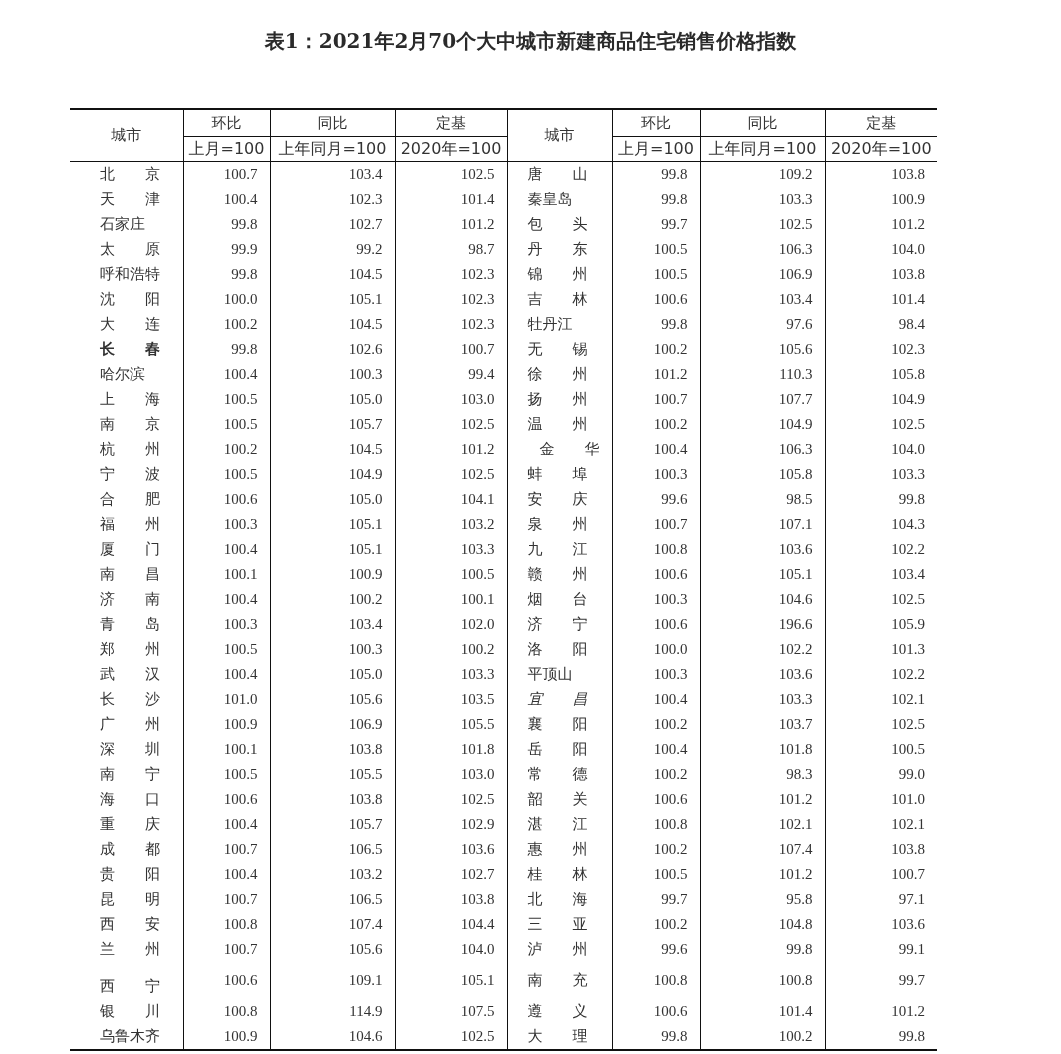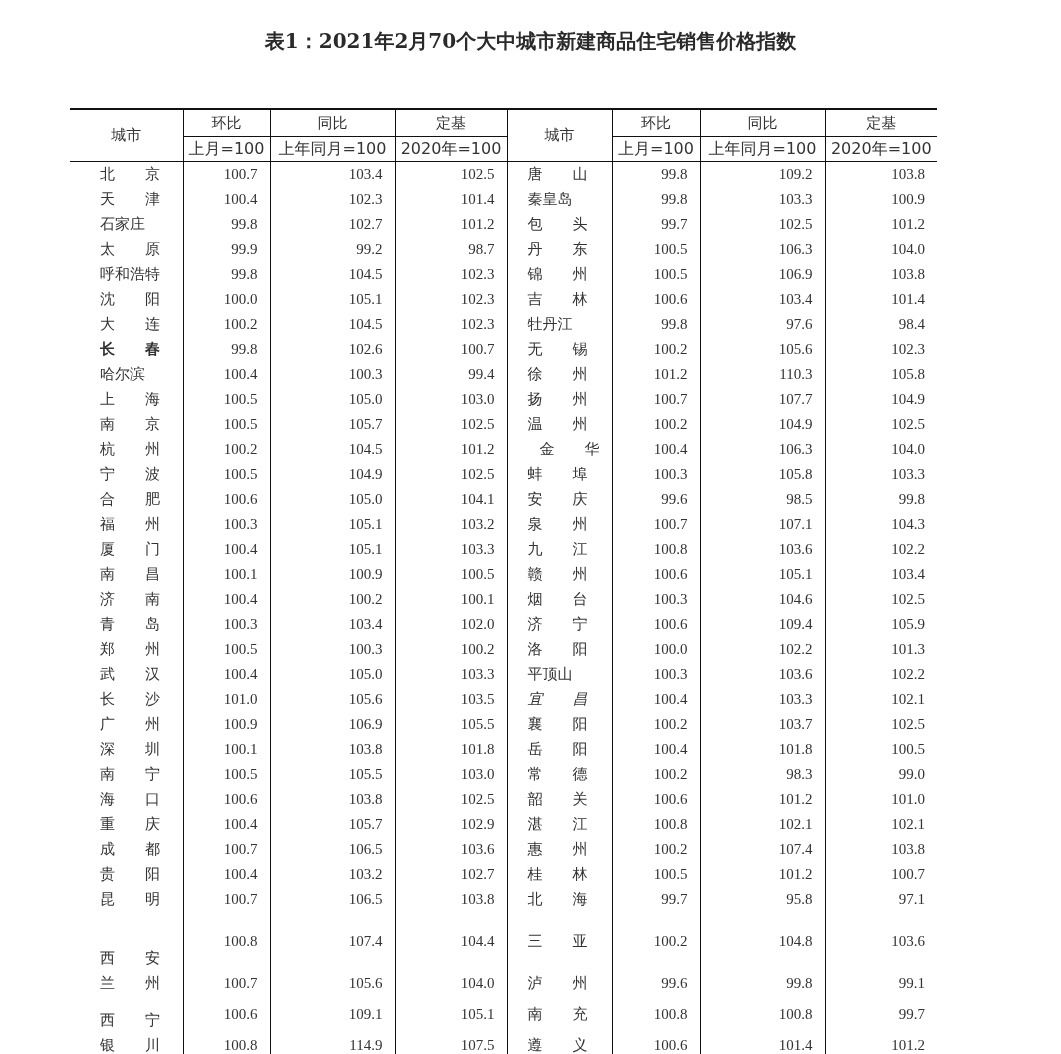--- a/index.html
+++ b/index.html
@@ -323,21 +323,21 @@
         <td class="name">
           <span style="padding-left: 30px;">青　　岛</span>
         </td>
         <td class="num vl">100.3</td>
         <td class="num vl">103.4</td>
         <td class="num vl">102.0</td>
         <td class="name vl">
           <span style="padding-left: 20px;">济　　宁</span>
         </td>
         <td class="num vl">100.6</td>
-        <td class="num vl">109.4</td>
+        <td class="num vl">196.6</td>
         <td class="num vl">105.9</td>
       </tr>
       <tr>
         <td class="name">
           <span style="padding-left: 30px;">郑　　州</span>
         </td>
         <td class="num vl">100.5</td>
         <td class="num vl">100.3</td>
         <td class="num vl">100.2</td>
         <td class="name vl">
@@ -482,21 +482,21 @@
         <td class="num vl">103.8</td>
         <td class="name vl">
           <span style="padding-left: 20px;">北　　海</span>
         </td>
         <td class="num vl">99.7</td>
         <td class="num vl">95.8</td>
         <td class="num vl">97.1</td>
       </tr>
       <tr>
         <td class="name">
-          <span style="padding-left: 30px; margin-top: 34px;">西　　安</span>
+          <span style="padding-left: 30px;">西　　安</span>
         </td>
         <td class="num vl">100.8</td>
         <td class="num vl">107.4</td>
         <td class="num vl">104.4</td>
         <td class="name vl">
           <span style="padding-left: 20px;">三　　亚</span>
         </td>
         <td class="num vl">100.2</td>
         <td class="num vl">104.8</td>
         <td class="num vl">103.6</td>

